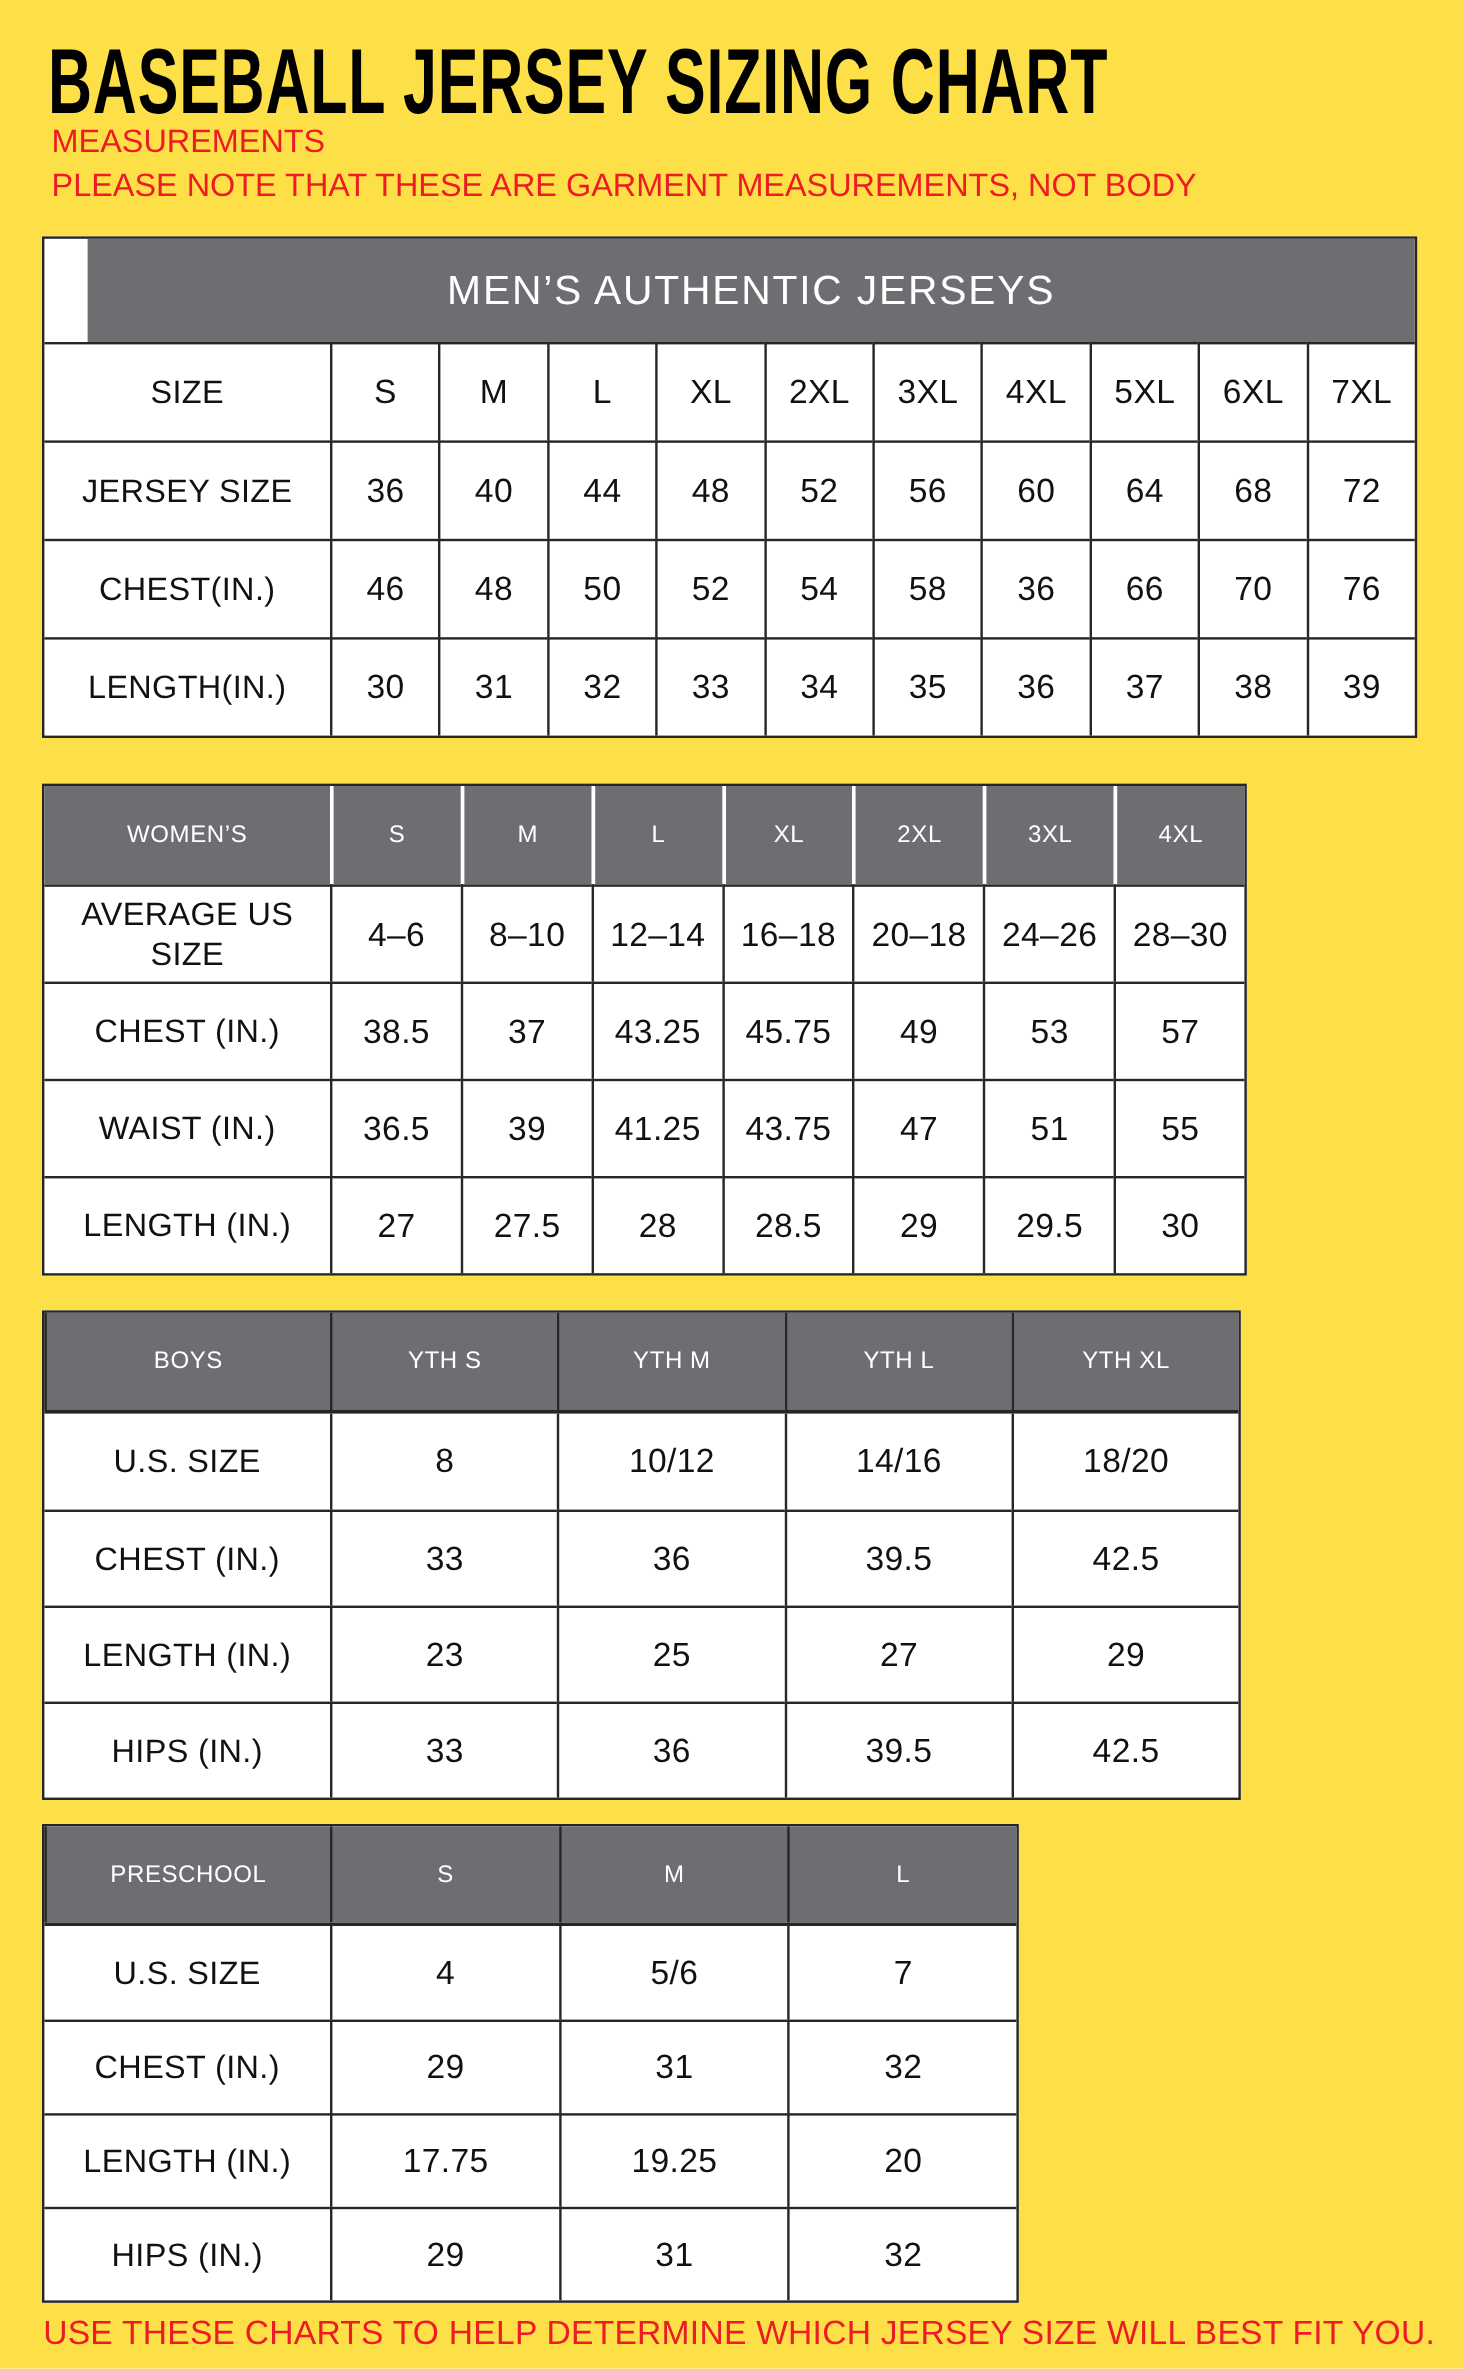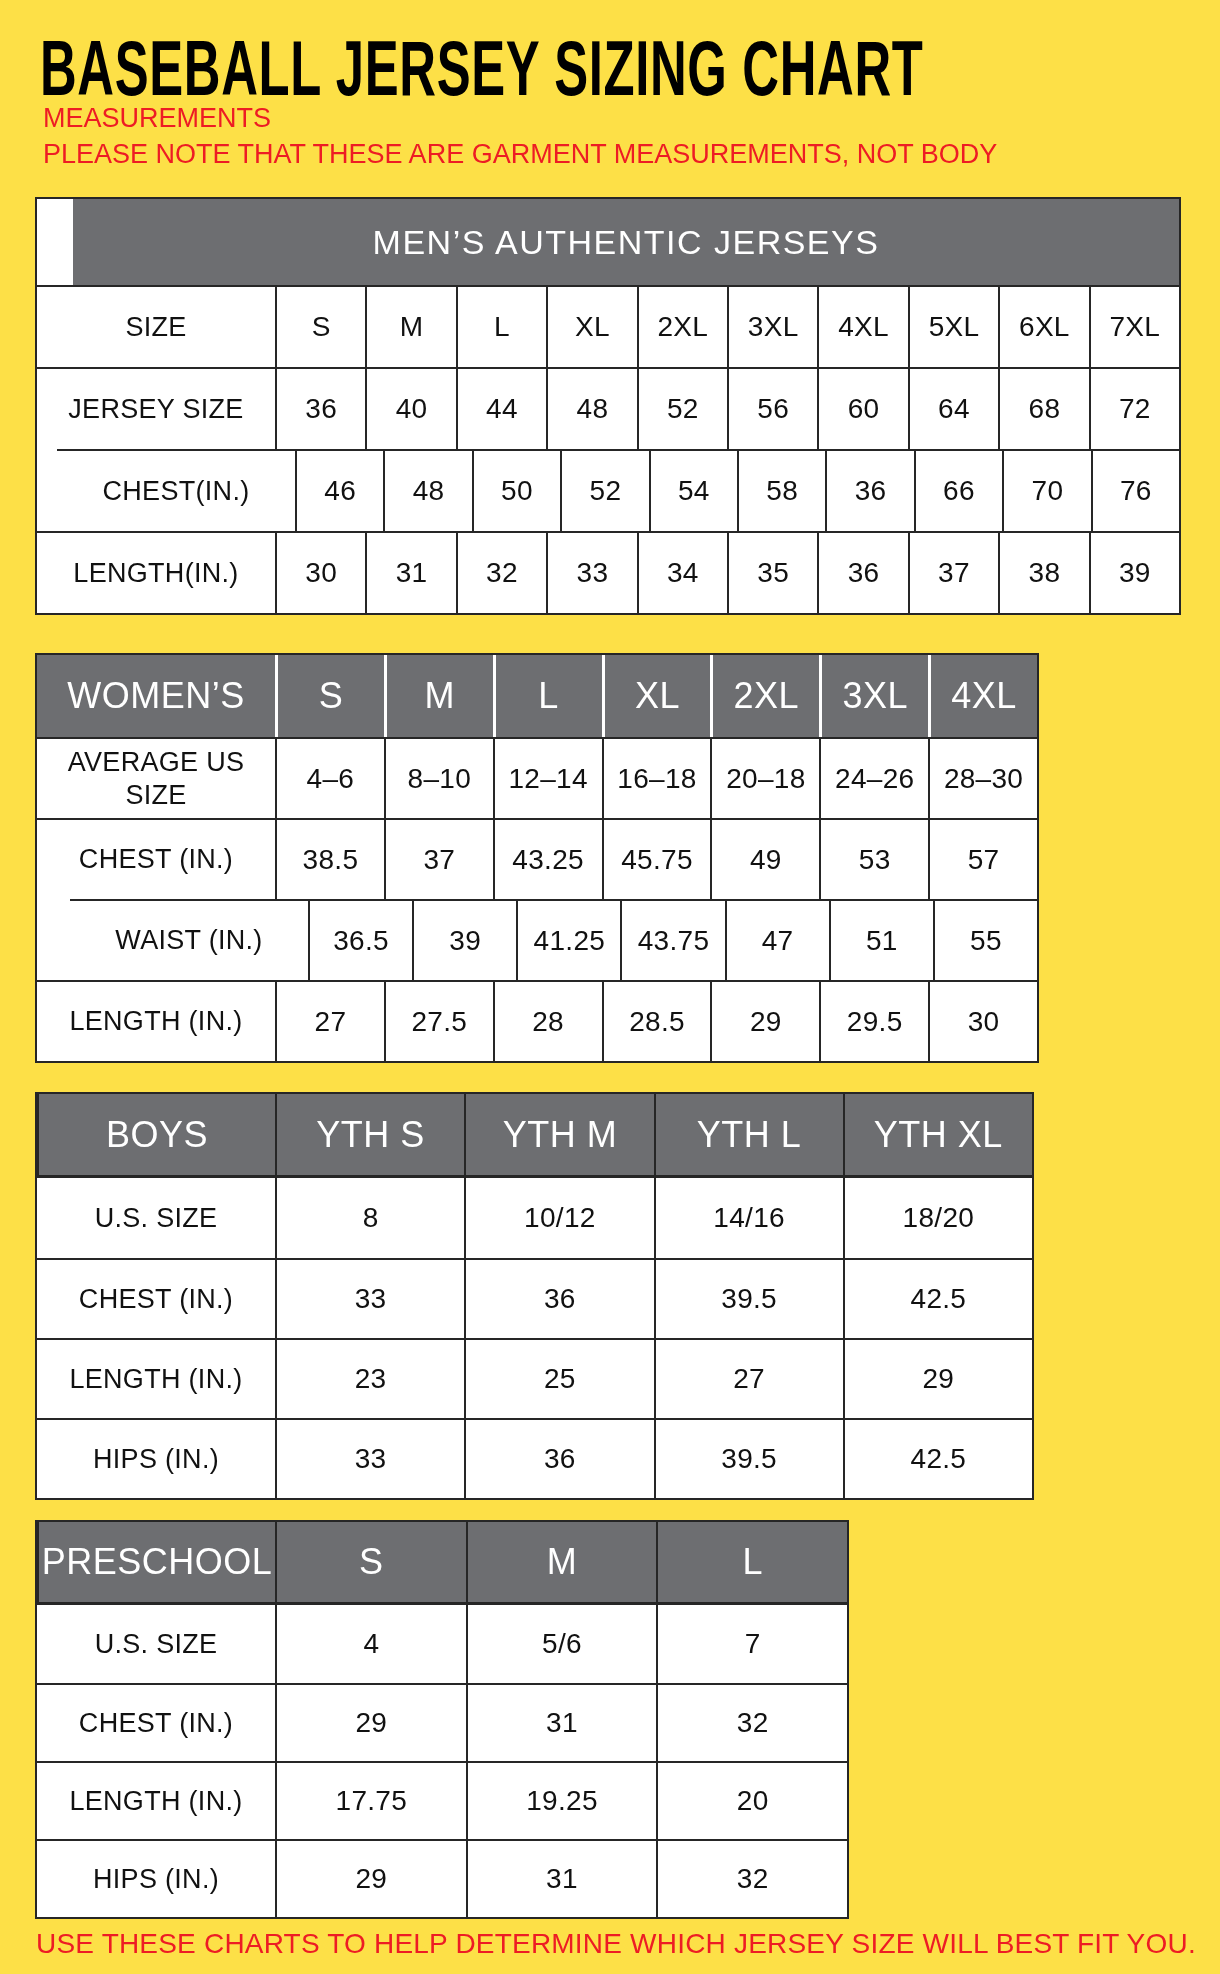--- a/index.html
+++ b/index.html
@@ -27,21 +27,21 @@
   .merged{background:var(--gray,#6d6e71);color:#fff;display:flex;align-items:center;
           justify-content:center;font-size:34px;letter-spacing:1.5px;margin-left:36px;}
 
   .header-row .c{background:var(--gray,#6d6e71);color:#fff;}
   .header-row.light .c{border-left:3px solid #ffffff;}
   .header-row.light .c:first-child{border-left:0;}
   .header-row.dark .c{border-left:2px solid var(--border,#262626);}
   .header-row.dark{border-bottom:3px solid var(--border,#262626);}
   .tbl.hdark > .header-row + .row .c{border-top:0;}
 
-  .hc{font-size:36px;letter-spacing:.5px;}
+  .hc{font-size:20px;letter-spacing:.5px;}
   .lab{font-size:27px;text-align:center;line-height:1.2;padding:0 16px;letter-spacing:.3px;}
   .val{font-size:28px;letter-spacing:.3px;}
 </style>
 </head>
 <body>
 
 <div class="page">
 
   <div class="title">BASEBALL JERSEY SIZING CHART</div>
 
@@ -71,21 +71,21 @@
         <div class="c val">40</div>
         <div class="c val">44</div>
         <div class="c val">48</div>
         <div class="c val">52</div>
         <div class="c val">56</div>
         <div class="c val">60</div>
         <div class="c val">64</div>
         <div class="c val">68</div>
         <div class="c val">72</div>
       </div>
-      <div class="row" style="grid-template-columns: 238px repeat(10, 1fr); height: 82px; padding-left: 20px;">
+      <div class="row" style="grid-template-columns: 238px repeat(10, 1fr); height: 82px;">
         <div class="c lab">CHEST(IN.)</div>
         <div class="c val">46</div>
         <div class="c val">48</div>
         <div class="c val">50</div>
         <div class="c val">52</div>
         <div class="c val">54</div>
         <div class="c val">58</div>
         <div class="c val">36</div>
         <div class="c val">66</div>
         <div class="c val">70</div>
@@ -130,21 +130,21 @@
       <div class="row" style="grid-template-columns: 238px repeat(7, 1fr); height: 81px;">
         <div class="c lab">CHEST (IN.)</div>
         <div class="c val">38.5</div>
         <div class="c val">37</div>
         <div class="c val">43.25</div>
         <div class="c val">45.75</div>
         <div class="c val">49</div>
         <div class="c val">53</div>
         <div class="c val">57</div>
       </div>
-      <div class="row" style="grid-template-columns: 238px repeat(7, 1fr); height: 81px; margin-left: 33px;">
+      <div class="row" style="grid-template-columns: 238px repeat(7, 1fr); height: 81px;">
         <div class="c lab">WAIST (IN.)</div>
         <div class="c val">36.5</div>
         <div class="c val">39</div>
         <div class="c val">41.25</div>
         <div class="c val">43.75</div>
         <div class="c val">47</div>
         <div class="c val">51</div>
         <div class="c val">55</div>
       </div>
       <div class="row" style="grid-template-columns: 238px repeat(7, 1fr); height: 81px;">

